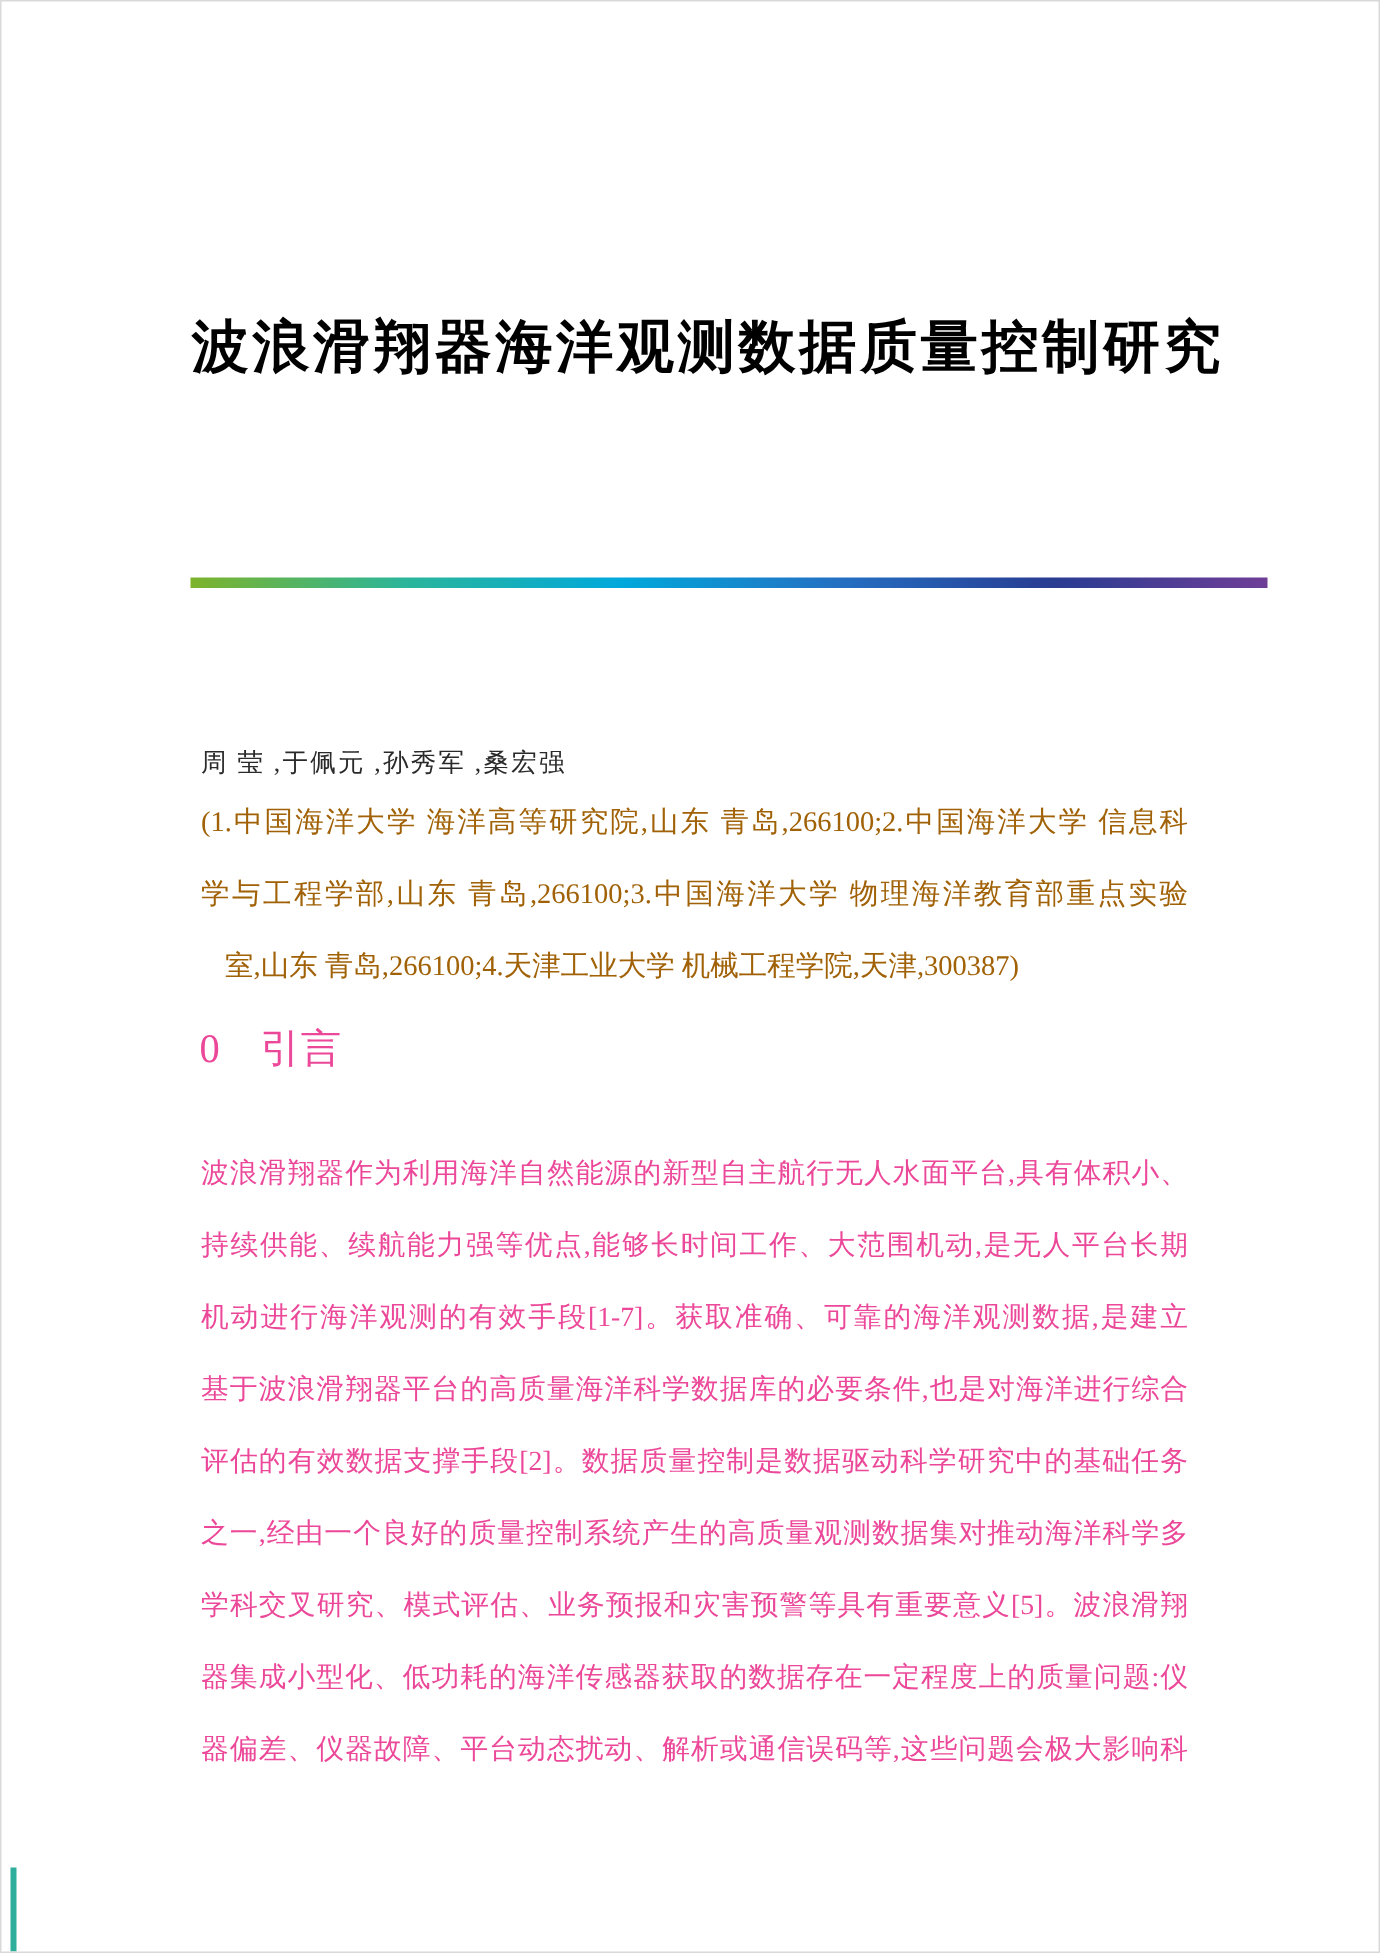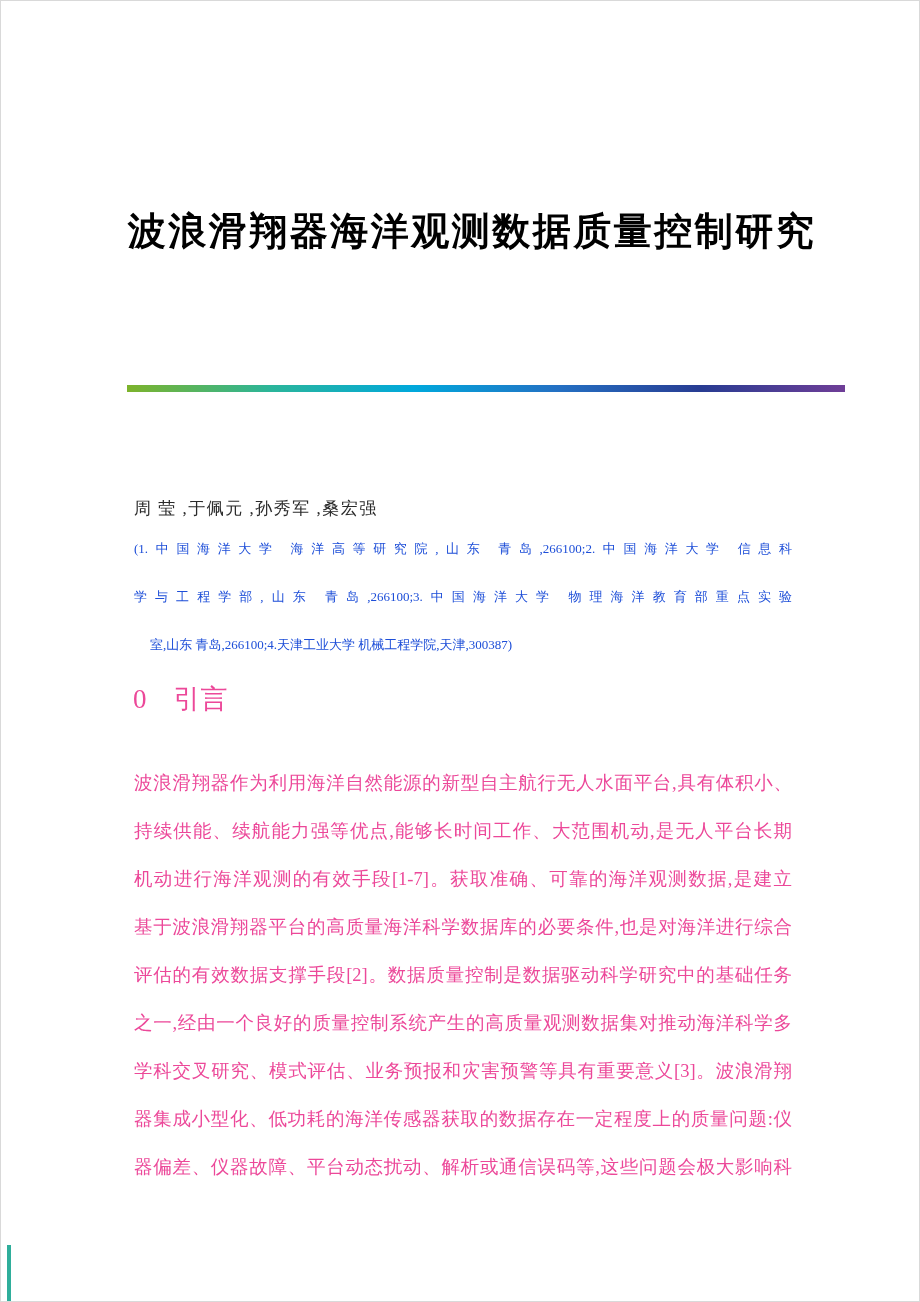--- a/index.html
+++ b/index.html
@@ -41,23 +41,23 @@
     font-size: 17px;
     letter-spacing: 1.5px;
     color: #2a2a2a;
     margin-top: 28px;
   }
   .affiliation {
     position: absolute;
     left: 133px;
     top: 524px;
     width: 658px;
-    font-size: 13px;
+    font-size: 19px;
     line-height: 48px;
-    color: #1d4ed8;
+    color: #a16207;
   }
   .aff-line {
     text-align: justify;
     text-align-last: justify;
   }
   .aff-line:last-child {
     text-align-last: left;
     margin-left: 16px;
   }
   .section-heading {
@@ -109,20 +109,20 @@
 
   <h2 class="section-heading">0　引言</h2>
 
   <div class="intro">
       <div class="body-line">波浪滑翔器作为利用海洋自然能源的新型自主航行无人水面平台,具有体积小、</div>
       <div class="body-line">持续供能、续航能力强等优点,能够长时间工作、大范围机动,是无人平台长期</div>
       <div class="body-line">机动进行海洋观测的有效手段[1-7]。获取准确、可靠的海洋观测数据,是建立</div>
       <div class="body-line">基于波浪滑翔器平台的高质量海洋科学数据库的必要条件,也是对海洋进行综合</div>
       <div class="body-line">评估的有效数据支撑手段[2]。数据质量控制是数据驱动科学研究中的基础任务</div>
       <div class="body-line">之一,经由一个良好的质量控制系统产生的高质量观测数据集对推动海洋科学多</div>
-      <div class="body-line">学科交叉研究、模式评估、业务预报和灾害预警等具有重要意义[3]。波浪滑翔</div>
+      <div class="body-line">学科交叉研究、模式评估、业务预报和灾害预警等具有重要意义[5]。波浪滑翔</div>
       <div class="body-line">器集成小型化、低功耗的海洋传感器获取的数据存在一定程度上的质量问题:仪</div>
       <div class="body-line">器偏差、仪器故障、平台动态扰动、解析或通信误码等,这些问题会极大影响科</div>
     </div>
 
   <div class="edge-accent" style="background: rgb(47, 174, 155);"></div>
 
 </div>
 
 </body></html>

